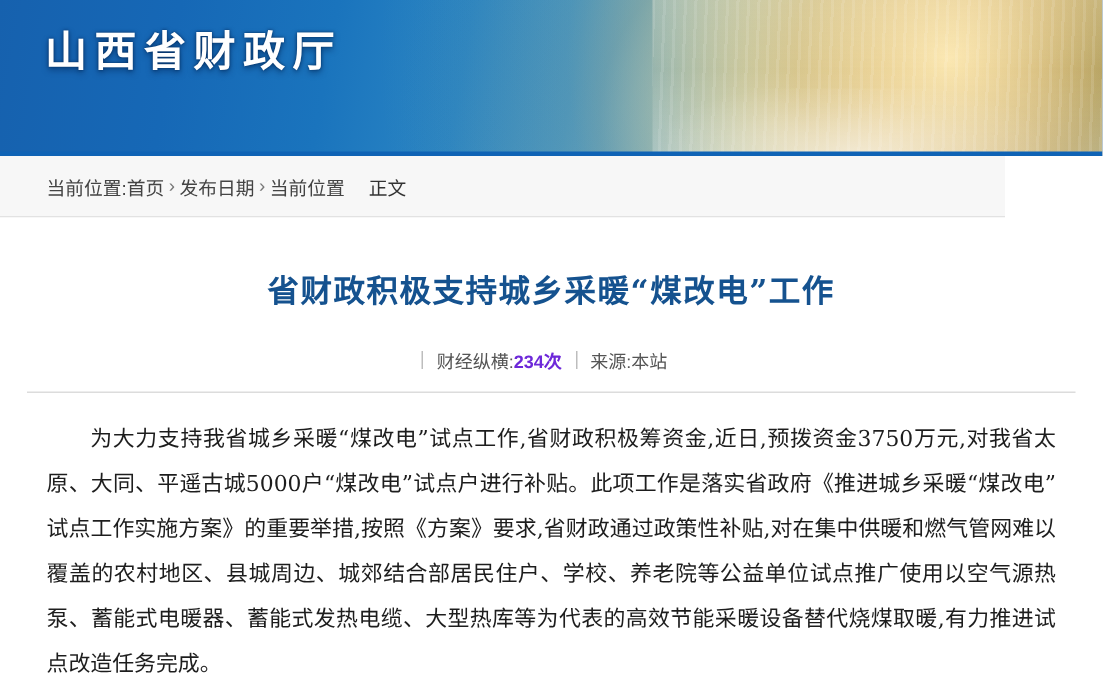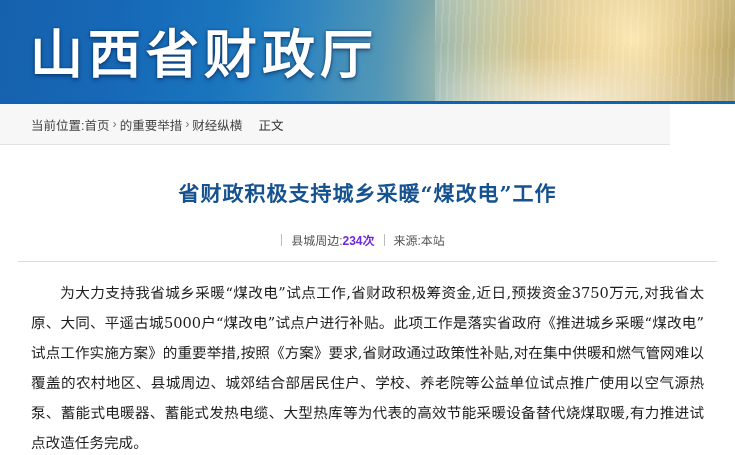--- a/index.html
+++ b/index.html
@@ -62,21 +62,21 @@
     width: 250px;
     height: 45px;
     background: radial-gradient(ellipse at 50% 100%, rgba(255,255,255,0.55) 0%, rgba(255,255,255,0.12) 55%, rgba(255,255,255,0) 80%);
   }
   .banner-title {
     position: absolute;
     left: 30px;
     top: 12px;
     font-family: "DejaVu Serif", "Liberation Serif", serif;
     font-weight: bold;
-    font-size: 53px;
+    font-size: 28px;
     letter-spacing: 5px;
     color: #ffffff;
     text-shadow: 0 2px 4px rgba(0,40,90,0.6), 0 0 2px rgba(0,30,70,0.8);
     white-space: nowrap;
   }
   .banner-url {
     position: absolute;
     left: 33px;
     top: 66px;
     font-family: "Liberation Sans", sans-serif;
@@ -192,34 +192,34 @@
   <div class="banner-mist"></div>
   <div class="banner-title">山西省财政厅</div>
   <div class="banner-bottom-line"></div>
 </div>
 
 <div class="breadcrumb-wrap">
   <div class="breadcrumb">
     <span class="crumb-label">当前位置:</span>
     <a href="#">首页</a>
     <span class="crumb-sep">›</span>
-    <a href="#">的重要举措</a>
+    <a href="#">发布日期</a>
     <span class="crumb-sep">›</span>
-    <a href="#">财经纵横</a>
+    <a href="#">当前位置</a>
     <span class="crumb-current">正文</span>
   </div>
 </div>
 
 <div class="article">
   <h1 class="article-title">省财政积极支持城乡采暖“煤改电”工作</h1>
 
   <div class="article-meta">
     <span class="meta-sep"></span>
     <span class="meta-item">
-      <span>县城周边:</span><span class="meta-count">234次</span>
+      <span>财经纵横:</span><span class="meta-count">234次</span>
     </span>
     <span class="meta-sep"></span>
     <span class="meta-item">
       <span>来源:</span><span>本站</span>
     </span>
   </div>
 
   <div class="meta-divider"></div>
 
   <div class="article-body">

